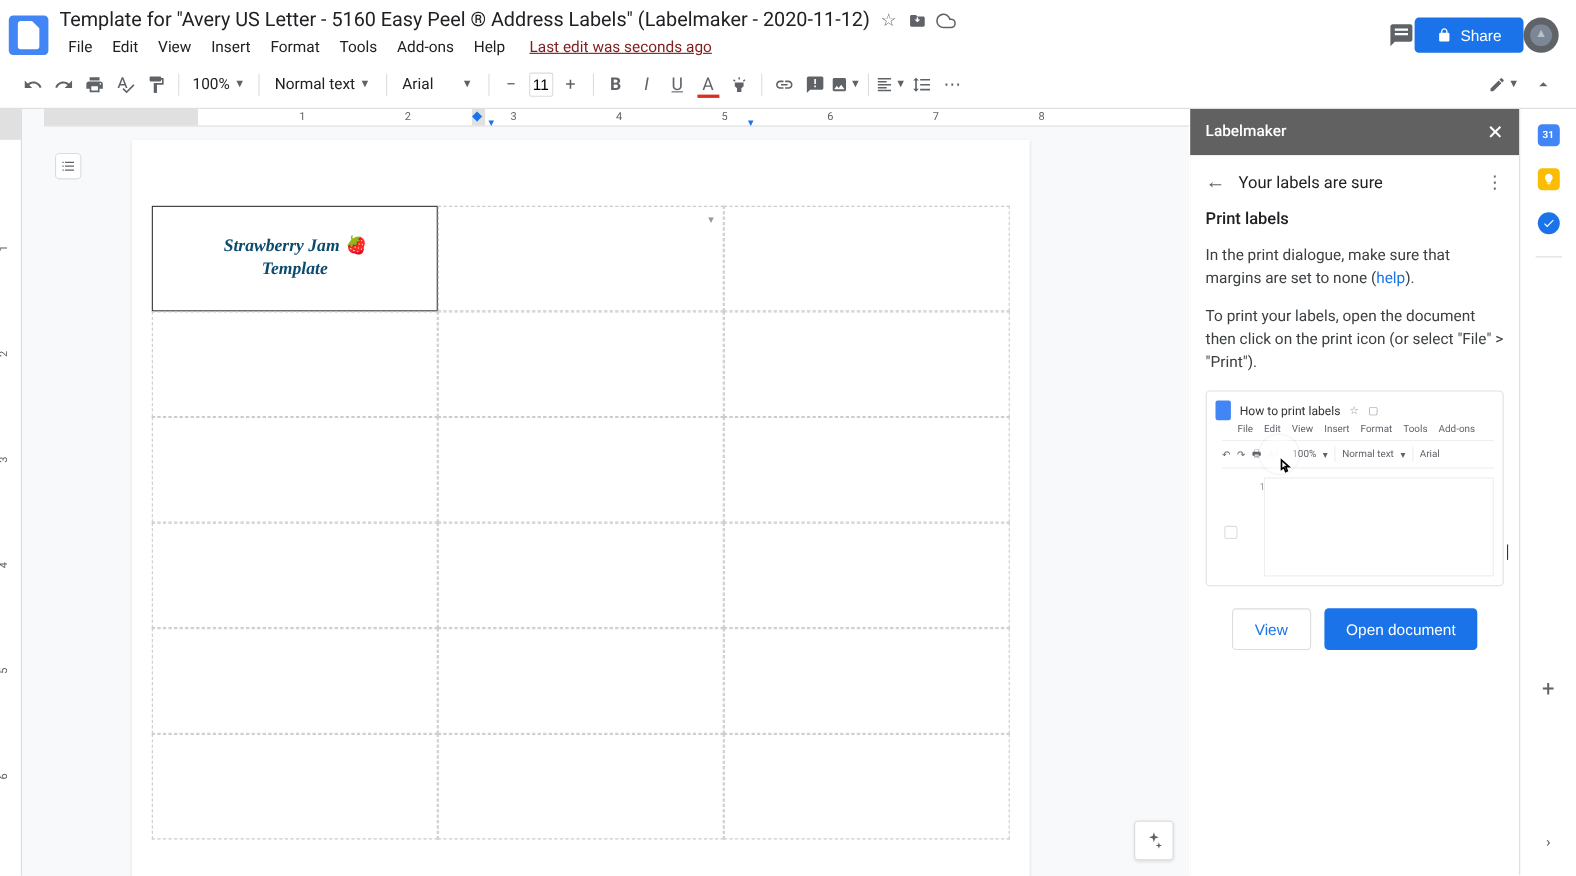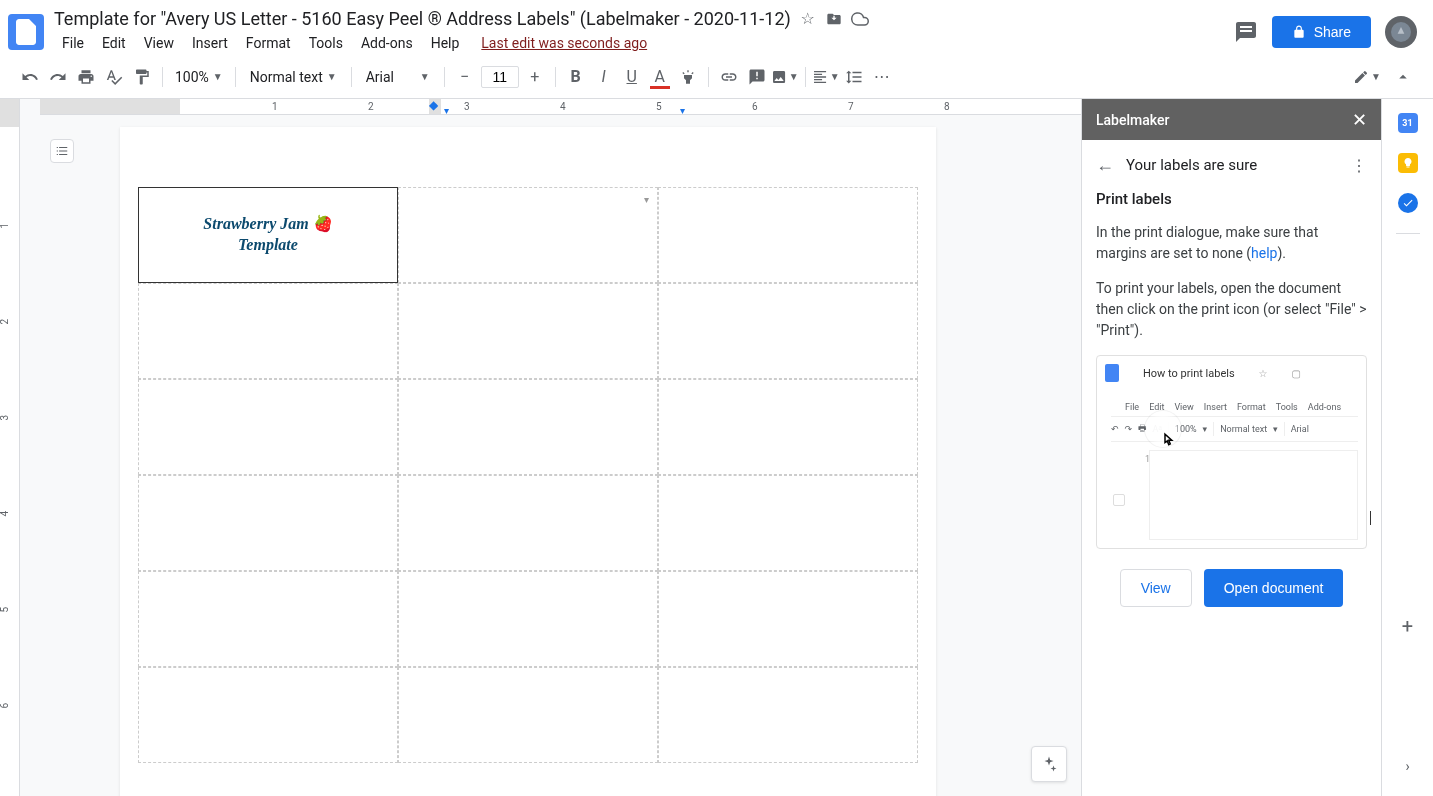--- a/index.html
+++ b/index.html
@@ -11,34 +11,34 @@
     .header { display: flex; align-items: center; padding: 8px 16px 0 8px; background: #fff; }
     .docs-logo { width: 36px; height: 36px; background: #4285f4; border-radius: 4px; display: flex; align-items: center; justify-content: center; margin-right: 10px; flex-shrink: 0; }
     .docs-logo svg { fill: #fff; }
     .header-main { flex: 1; display: flex; flex-direction: column; }
     .title-row { display: flex; align-items: center; gap: 8px; }
     .doc-title { font-size: 18px; color: #202124; font-weight: 400; }
     .title-icon { width: 18px; height: 18px; color: #5f6368; cursor: pointer; display: flex; align-items: center; justify-content: center; }
     .menu-row { display: flex; align-items: center; gap: 2px; margin-top: 2px; }
     .menu-item { padding: 4px 8px; font-size: 14px; color: #202124; cursor: pointer; border-radius: 4px; }
     .last-edit { font-size: 14px; color: #7f1d1d; text-decoration: underline; margin-left: 12px; cursor: pointer; }
-    .header-right { display: flex; align-items: center; gap: 14px; }
+    .header-right { display: flex; align-items: center; }
     .comment-icon { width: 24px; height: 24px; color: #5f6368; cursor: pointer; }
     .share-btn { background: #1a73e8; color: #fff; padding: 8px 20px; border-radius: 4px; font-size: 14px; font-weight: 500; display: flex; align-items: center; gap: 8px; cursor: pointer; border: none; }
     .avatar { width: 32px; height: 32px; border-radius: 50%; background: #5f6368; display: flex; align-items: center; justify-content: center; color: #fff; cursor: pointer; }
     
     
     .toolbar { display: flex; align-items: center; padding: 4px 16px; border-bottom: 1px solid #dadce0; background: #fff; height: 44px; }
     .tool-btn { width: 28px; height: 28px; display: flex; align-items: center; justify-content: center; cursor: pointer; border-radius: 4px; color: #5f6368; }
     .tool-sep { width: 1px; height: 20px; background: #dadce0; margin: 0 6px; }
     .zoom-select { display: flex; align-items: center; gap: 4px; padding: 4px 6px; cursor: pointer; font-size: 14px; color: #202124; }
     .style-select { display: flex; align-items: center; gap: 4px; padding: 4px 8px; cursor: pointer; font-size: 14px; color: #202124; min-width: 100px; }
     .font-select { display: flex; align-items: center; gap: 4px; padding: 4px 8px; cursor: pointer; font-size: 14px; color: #202124; min-width: 80px; }
     .font-size-group { display: flex; align-items: center; gap: 2px; }
-    .font-size-input { width: 38px; text-align: center; border: 1px solid #dadce0; border-radius: 2px; padding: 2px; font-size: 14px; }
+    .font-size-input { width: 22px; text-align: center; border: 1px solid #dadce0; border-radius: 2px; padding: 2px; font-size: 14px; }
     .text-color-btn { position: relative; }
     .text-color-btn::after { content: ''; position: absolute; bottom: 2px; left: 4px; right: 4px; height: 3px; background: #d93025; }
     .dropdown-arrow { font-size: 10px; color: #5f6368; }
     .toolbar-right { margin-left: auto; display: flex; align-items: center; gap: 8px; }
     
     
     .main-area { flex: 1; display: flex; overflow: hidden; }
     .ruler-h { height: 16px; background: #fff; border-bottom: 1px solid #dadce0; position: relative; margin-left: 20px; }
     .ruler-h-gray { position: absolute; left: 0; width: 140px; height: 100%; background: #e0e0e0; }
     .ruler-h-gray2 { position: absolute; left: 389px; width: 12px; height: 100%; background: #e0e0e0; top: 0; }
@@ -66,21 +66,21 @@
     .panel-subheader { display: flex; align-items: center; padding: 14px 14px; gap: 12px; }
     .back-arrow { cursor: pointer; font-size: 18px; color: #5f6368; }
     .panel-subtitle { font-size: 15px; color: #202124; flex: 1; }
     .panel-menu { cursor: pointer; color: #5f6368; }
     .panel-body { padding: 0 14px; font-size: 14px; color: #3c4043; }
     .panel-section-title { font-size: 15px; font-weight: 500; color: #202124; margin-bottom: 14px; }
     .panel-text { line-height: 1.5; margin-bottom: 14px; }
     .panel-text a { color: #1a73e8; text-decoration: none; }
     .panel-image { width: 100%; border: 1px solid #e0e0e0; border-radius: 4px; margin-bottom: 20px; background: #fff; padding: 8px; }
     .mini-docs { font-size: 10px; }
-    .mini-header { display: flex; align-items: center; gap: 24px; margin-bottom: 20px; }
+    .mini-header { display: flex; align-items: center; gap: 8px; margin-bottom: 4px; }
     .mini-logo { width: 14px; height: 18px; background: #4285f4; border-radius: 2px; }
     .mini-title { font-size: 11px; color: #333; }
     .mini-star { color: #999; font-size: 10px; }
     .mini-menu { display: flex; gap: 10px; font-size: 9px; color: #5f6368; margin-left: 20px; margin-bottom: 4px; }
     .mini-toolbar { display: flex; align-items: center; gap: 6px; border-top: 1px solid #eee; border-bottom: 1px solid #eee; padding: 4px 0; position: relative; margin-left: 6px; }
     .mini-tool { font-size: 9px; color: #5f6368; }
     .mini-spotlight { position: absolute; left: 34px; top: -6px; width: 36px; height: 36px; border-radius: 50%; background: radial-gradient(circle, rgba(255,255,255,0.95) 40%, rgba(255,255,255,0) 70%); box-shadow: 0 0 0 1px rgba(0,0,0,0.05); display: flex; align-items: center; justify-content: center; }
     .mini-cursor { position: absolute; left: 48px; top: 14px; font-size: 16px; }
     .mini-page { border: 1px solid #eee; height: 90px; margin: 8px 0 0 44px; position: relative; background: #fff; }
     .mini-page-num { position:absolute; left:-12px; top:4px; font-size:9px; color:#999;}

